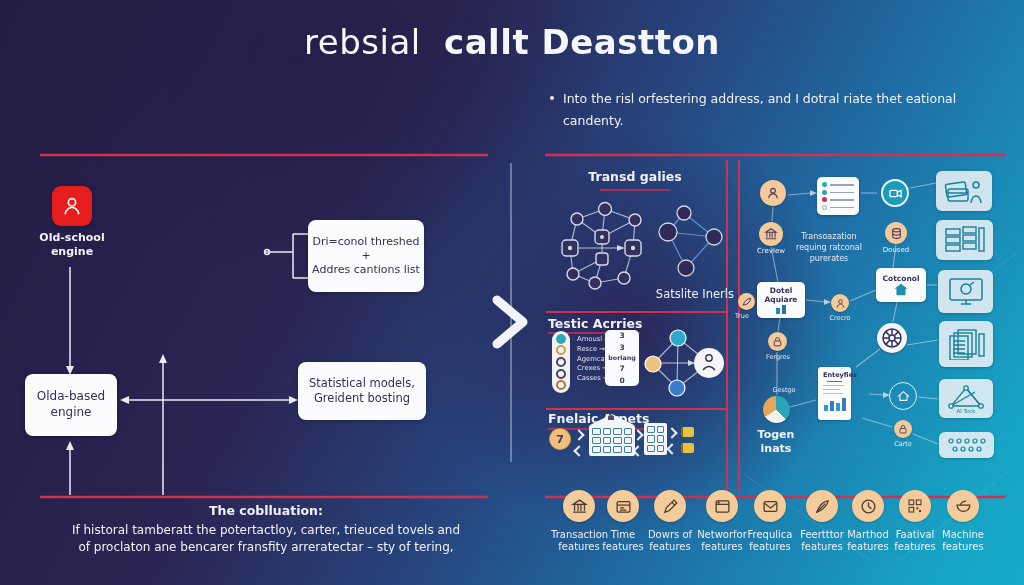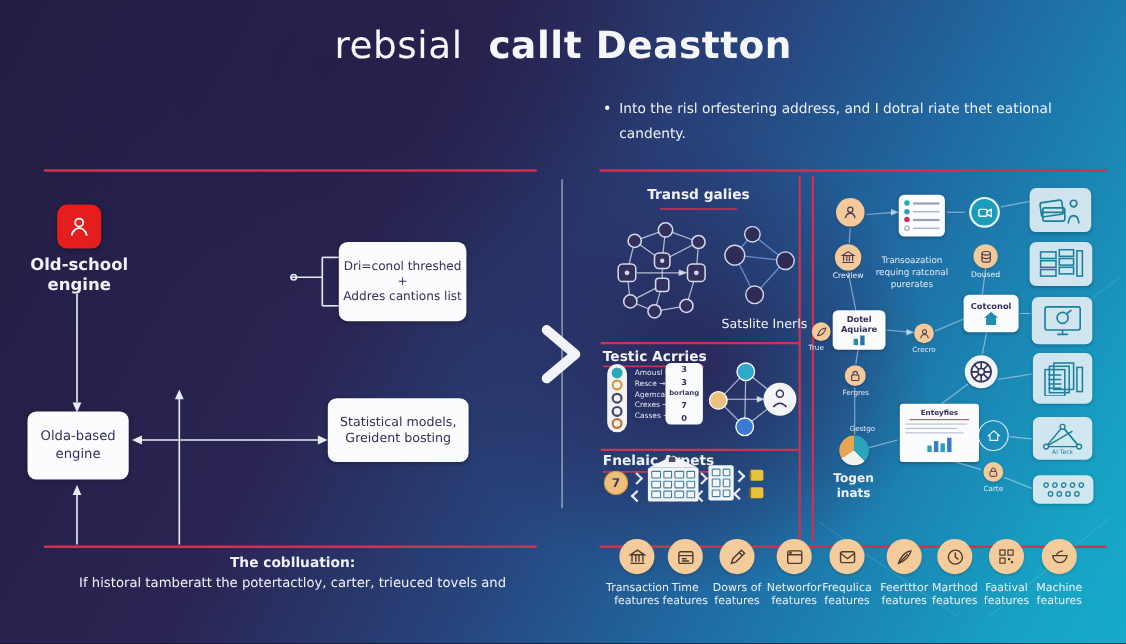--- a/index.html
+++ b/index.html
@@ -249,21 +249,21 @@
       <span>Into the risl orfestering address, and I dotral riate thet eational candenty.</span>
     </div>
   </div>
 
   <div class="abs z redicon" style="left:52px;top:186px;width:40px;height:40px;">
     <svg width="22" height="22" viewBox="0 0 24 24" fill="none" stroke="#fff" stroke-width="1.8">
       <circle cx="12" cy="8" r="4"></circle>
         <path d="M4.5 21c1-5.5 5-7.5 7.5-7.5s6.5 2 7.5 7.5"></path>
     </svg>
   </div>
-  <div class="abs z lbl" style="left:20px;top:231px;width:104px;font-size:15px;font-weight:600;">
+  <div class="abs z lbl" style="left:20px;top:231px;width:104px;font-size:11px;font-weight:600;">
     <div>Old-school</div>
     <div>engine</div>
   </div>
 
 
   <div class="abs z wbox" style="left:308px;top:220px;width:116px;height:72px;font-size:11px;">
     <div>Dri=conol threshed</div>
     <div>+</div>
     <div>Addres cantions list</div>
   </div>
@@ -274,20 +274,21 @@
   </div>
 
   <div class="abs z wbox" style="left:298px;top:362px;width:128px;height:58px;font-size:11.5px;">
     <div>Statistical models,</div>
     <div>Greident bosting</div>
   </div>
 
   <div class="abs z lbl" style="left:20px;top:503px;width:492px;">
     <div style="font-size:12.5px;font-weight:700;">The coblluation:</div>
     <div style="font-size:12px;margin-top:4px;">If historal tamberatt the potertactloy, carter, trieuced tovels and</div>
+    <div style="font-size:12px;margin-top:2px;">of proclaton ane bencarer fransfity arreratectar – sty of tering,</div>
   </div>
 
   <div class="abs z lbl" style="left:565px;top:169px;width:140px;font-size:12.5px;font-weight:600;">Transd galies</div>
   <div class="abs z lbl" style="left:622px;top:287px;width:112px;font-size:11.5px;text-align:right;">Satslite Inerls</div>
   <div class="abs z lbl" style="left:548px;top:316px;width:130px;font-size:12.5px;font-weight:600;text-align:left;">Testic Acrries</div>
 
   <div class="abs z pill" style="left:552px;top:331px;width:18px;height:58px;">
     <span class="pc" style="background:#2aa8b8;"></span>
     <span class="pc" style="border:2.5px solid #d89a3c;"></span>
     <span class="pc" style="border:2.5px solid #474566;"></span>
@@ -451,21 +452,21 @@
       <circle cx="12" cy="12" r="9"></circle>
         <circle cx="12" cy="12" r="3"></circle>
       <path d="M12 3v6M12 15v6M3 12h6M15 12h6M5.6 5.6l4.2 4.2M14.2 14.2l4.2 4.2M18.4 5.6l-4.2 4.2M9.8 14.2l-4.2 4.2"></path>
     </svg>
   </div>
 
   <div class="tinylab z" style="left:769px;top:386px;width:30px;">Gestgo</div>
   <div class="abs z pie" style="left:763px;top:396px;width:27px;height:27px;"></div>
   <div class="abs z lbl" style="left:742px;top:428px;width:68px;font-size:11px;font-weight:600;">Togen inats</div>
 
-  <div class="abs z doc" style="left:818px;top:367px;width:72px;height:53px;">
+  <div class="abs z doc" style="left:818px;top:367px;width:33px;height:53px;">
     <div style="font-size:6.5px;font-weight:700;text-align:center;">Enteyfies</div>
     <div style="height:1px;background:#c94360;margin:2px 4px;"></div>
     <div class="dl" style="width:90%;"></div>
       <div class="dl" style="width:75%;"></div>
       <div class="dl" style="width:85%;"></div>
     <div class="bars">
       <div style="height:6px;background:#2aa0c0;"></div>
       <div style="height:10px;background:#3a78c8;"></div>
       <div style="height:8px;background:#2aa0c0;"></div>
       <div style="height:13px;background:#3a78c8;"></div>

